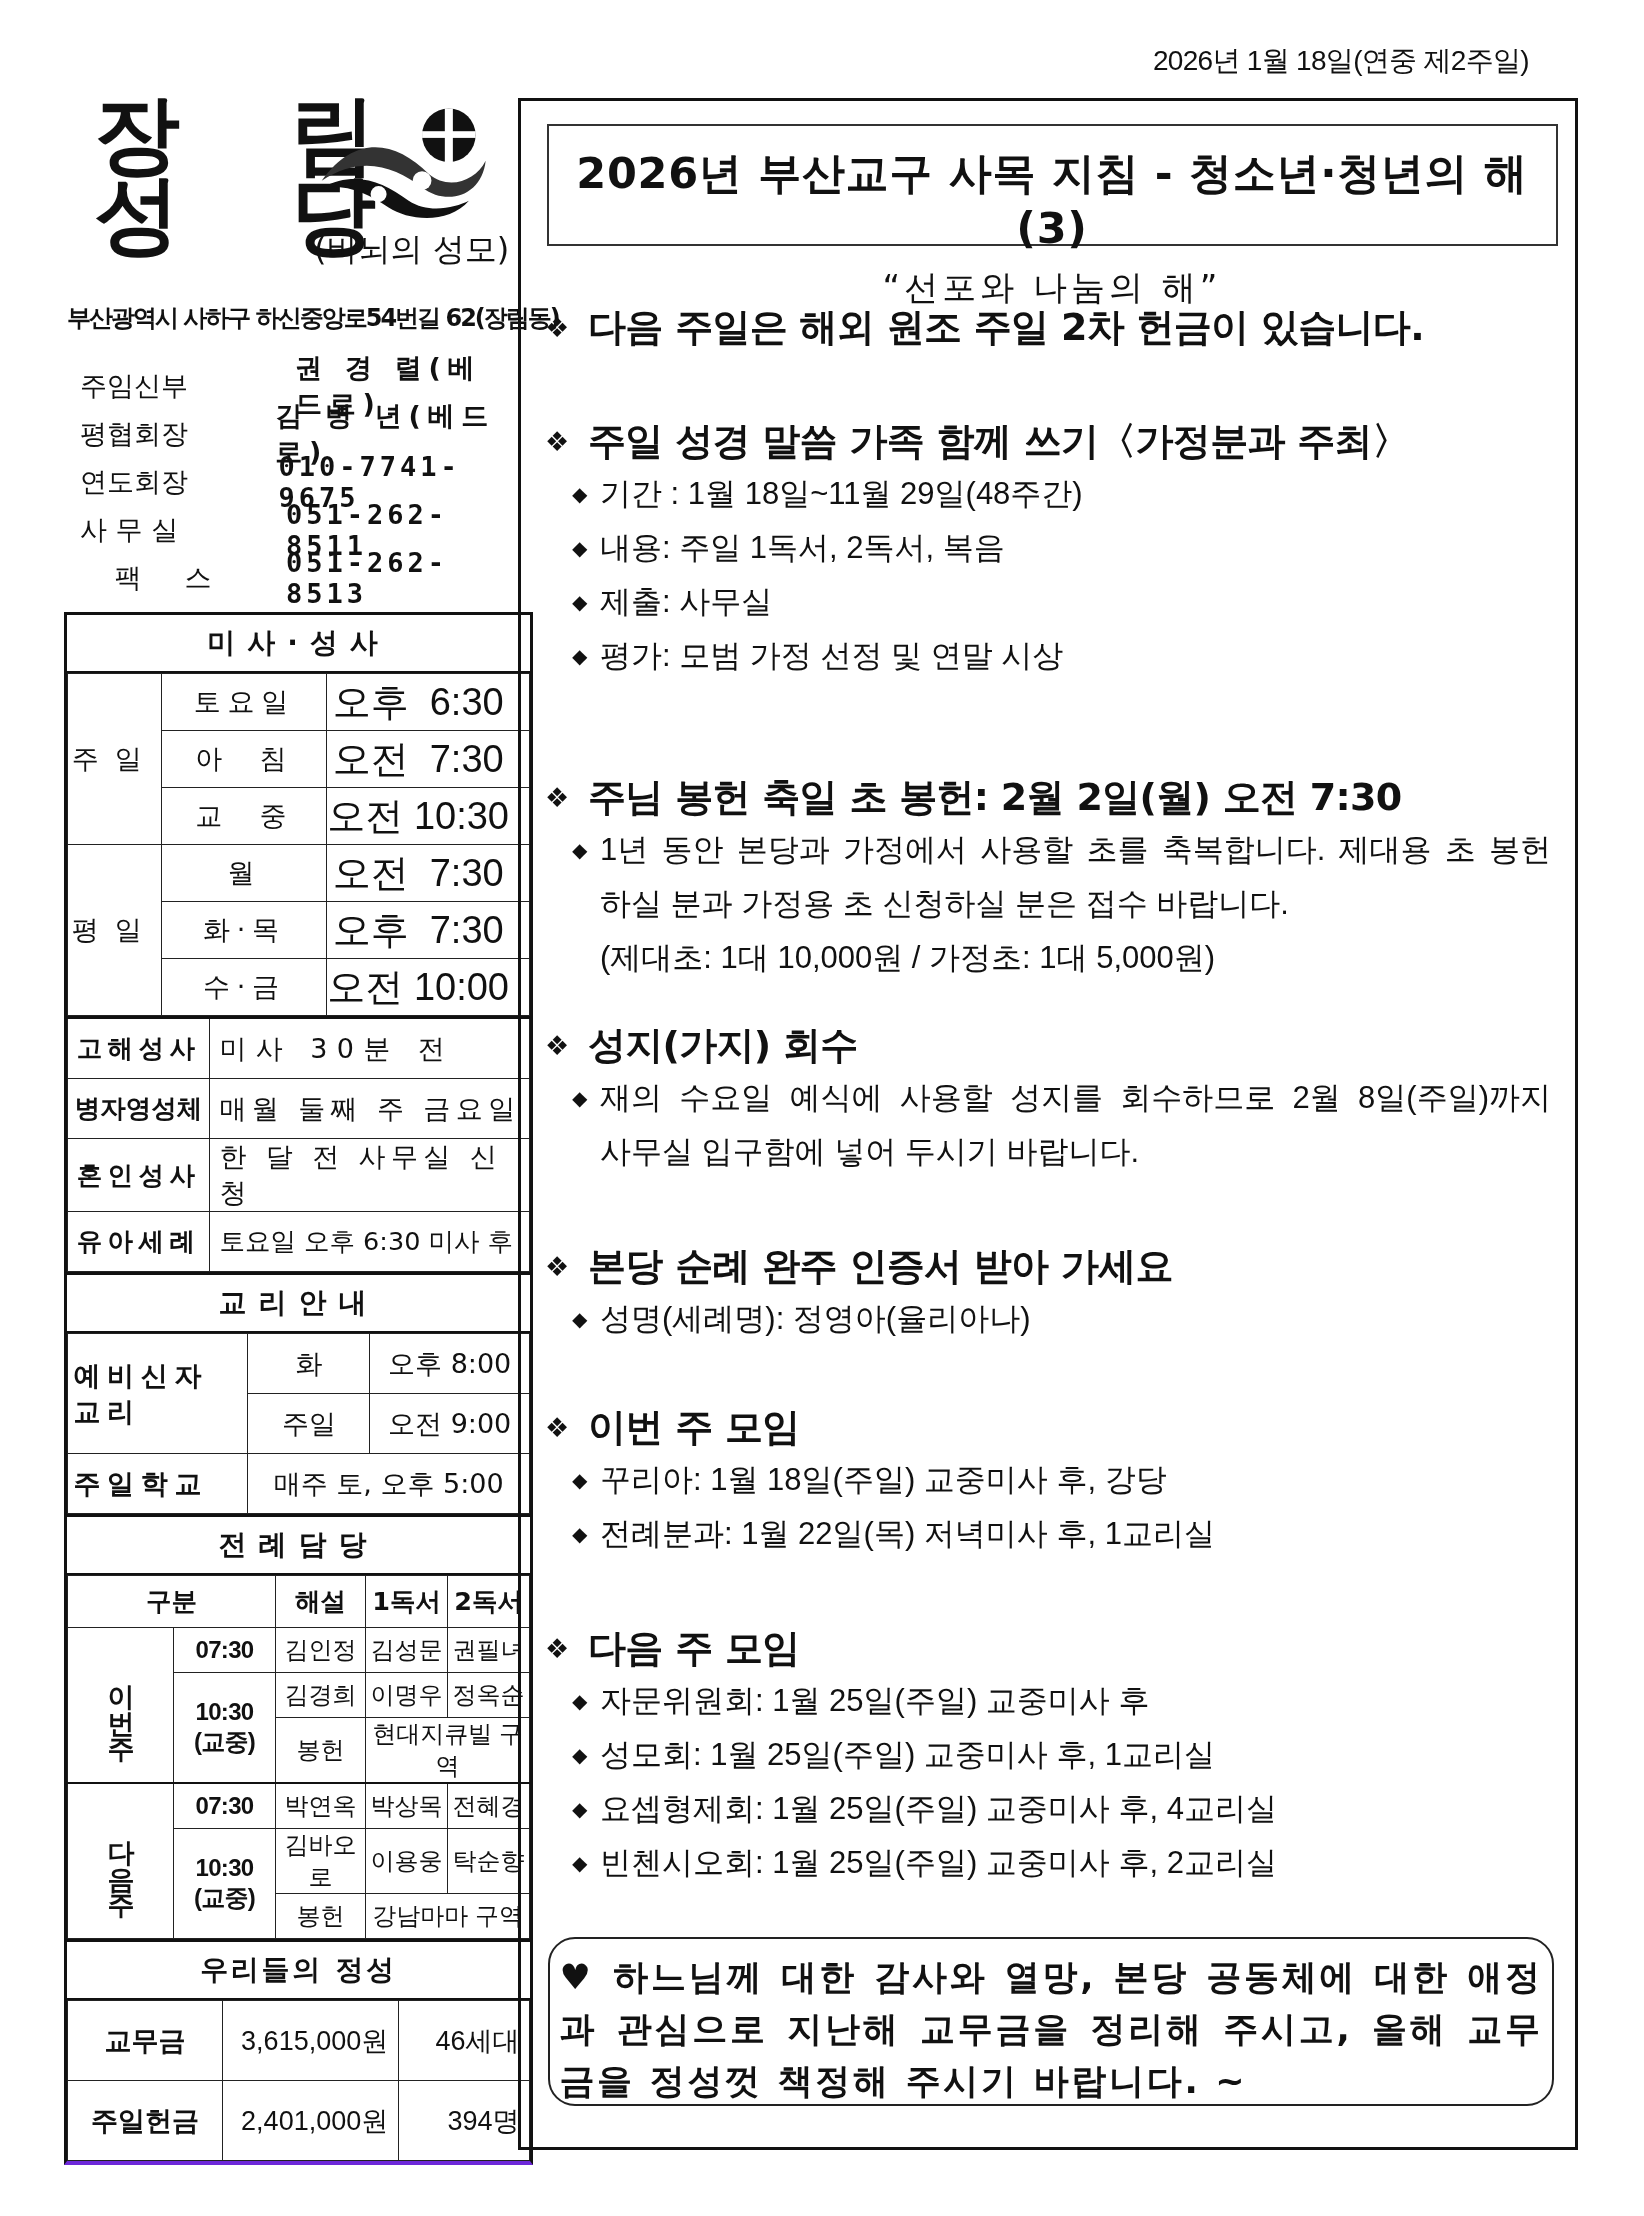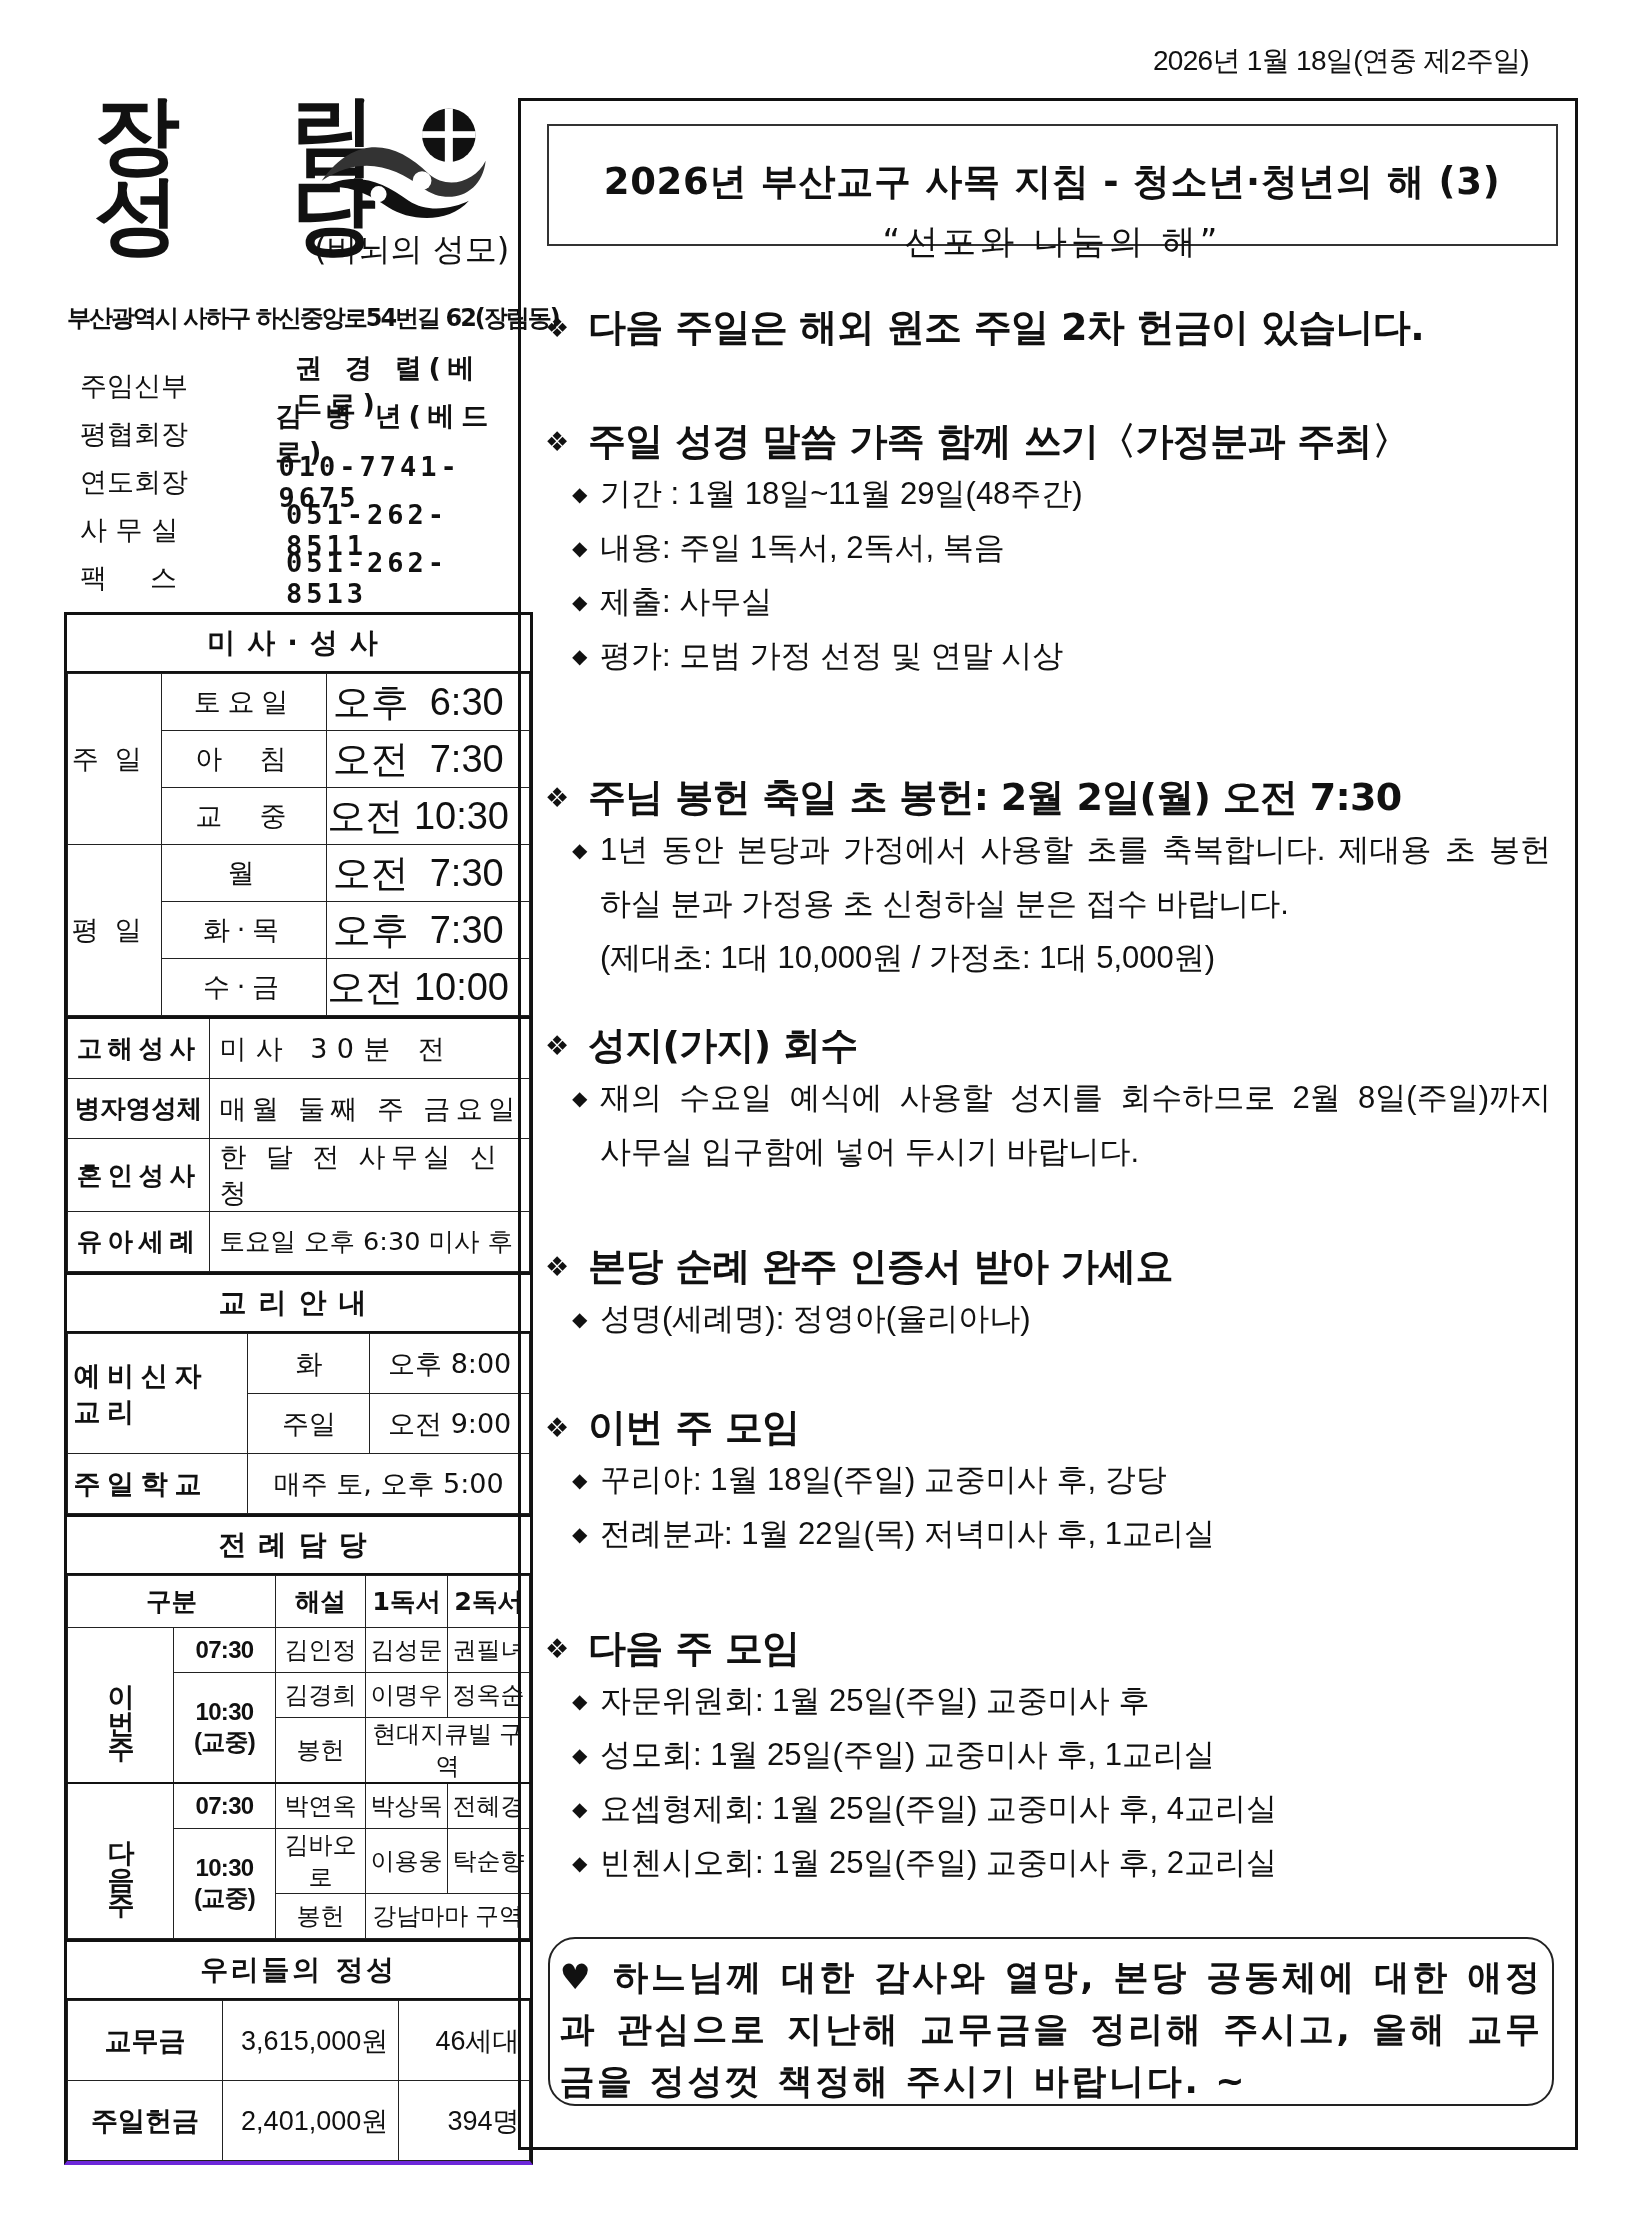--- a/index.html
+++ b/index.html
@@ -36,21 +36,21 @@
   .lit th { height:51px; font-size:25.5px; font-weight:bold; }
   .lit td.wk { width:39px; font-weight:bold; font-size:27px; line-height:35px; }
   .lit td.tm { width:101px; font-weight:bold; letter-spacing:-0.7px; }
   .off td { height:79px; font-size:27px; font-family:"Liberation Sans",sans-serif; }
   .off td.k { width:154px; font-weight:bold; }
   .off td.r { text-align:right; padding-right:9.4px; }
 
   
   .right-box { left:518px; top:98px; width:1060px; height:2052px; border:3.4px solid #111; box-sizing:border-box; }
   .title-box { position:absolute; left:25.5px; top:23px; width:1011px; height:122px; border:2px solid #333; box-sizing:border-box; text-align:center; }
-  .title-box .t1 { font-size:37px; font-weight:bold; margin-top:31px; letter-spacing:0.7px; }
+  .title-box .t1 { font-size:43px; font-weight:bold; margin-top:19px; letter-spacing:0.7px; }
   .title-box .t2 { font-size:34px; margin-top:12px; letter-spacing:4px; }
   .sec { position:absolute; left:24px; width:1006px; }
   .sec-h { font-size:38px; font-weight:bold; letter-spacing:-0.7px; display:flex; align-items:center; }
   .sec-h .dia { font-size:27px; width:43px; display:inline-block; }
   .sec-h .plain { font-weight:bold; }
   .bul { font-size:31px; margin-left:27px; line-height:54px; display:flex; font-family:"Liberation Sans","DejaVu Sans",sans-serif; }
   .bul .dot { width:28px; font-size:20px; flex:none; }
   .bul .txt { flex:1; }
   .cont { font-size:31px; margin-left:55px; line-height:54px; font-family:"Liberation Sans","DejaVu Sans",sans-serif; }
   .just { text-align:justify; text-align-last:justify; }
@@ -90,21 +90,21 @@
     </div>
   <div class="contact-row">
       <span class="lbl">연도회장</span>
       <span class="val">010-7741-9675</span>
     </div>
   <div class="contact-row">
       <span class="lbl">사 무 실</span>
       <span class="val">051-262-8511</span>
     </div>
   <div class="contact-row">
-      <span class="lbl" style="white-space:pre;">팩     스</span>
+      <span class="lbl" style="white-space:pre;text-align:center;">팩     스</span>
       <span class="val">051-262-8513</span>
     </div>
 </div>
 
 <div class="abs left-col">
   <div class="sec-title">미사·성사</div>
   <table class="mass">
     <tbody>
         <tr>
       <td class="cat" rowspan="3">주일</td>

